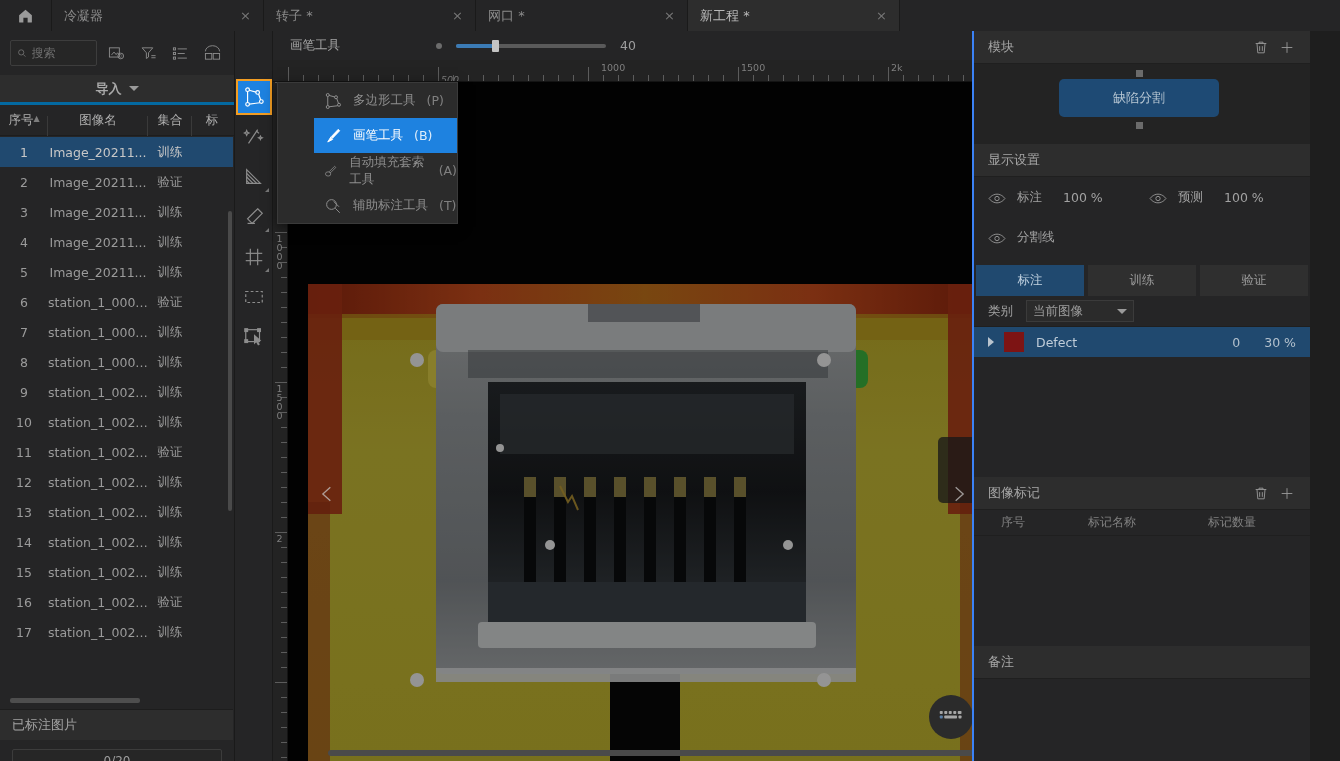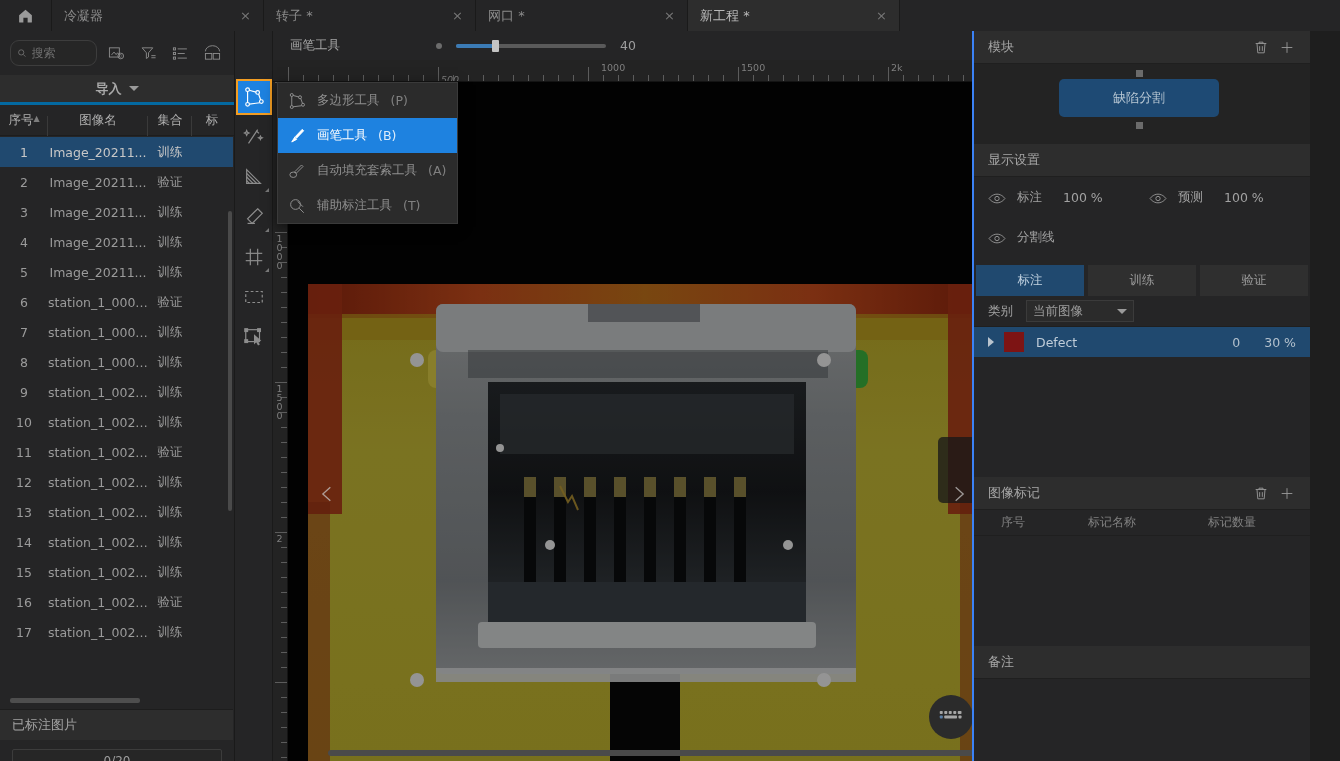--- a/index.html
+++ b/index.html
@@ -23,21 +23,21 @@
          font-size:13px; color:#8c8c8c; position:relative; }
   .tab.active { background:#2d2d2d; color:#b9b9b9; }
   .tab .tab-label { flex:1; white-space:nowrap; overflow:hidden; text-overflow:ellipsis; }
   .tab .tab-close { color:#777; font-size:13px; padding-left:8px; cursor:pointer; }
 
   
   .leftpanel { position:absolute; left:0; top:31px; width:235px; height:730px;
                background:#252526; border-right:1px solid #1a1a1a; }
   .search-row { height:44px; display:flex; align-items:center; padding:0 10px; gap:8px; }
   .search-box { width:88px; height:26px; border:1px solid #3d3d3d; background:#262626;
-                border-radius:9px; display:flex; align-items:center; padding:0 6px; gap:5px; }
+                border-radius:2px; display:flex; align-items:center; padding:0 6px; gap:5px; }
   .search-box svg { width:12px; height:12px; stroke:#8a8a8a; fill:none; stroke-width:1.6; }
   .search-box input { background:transparent; border:none; outline:none; color:#9a9a9a;
                       font-size:12px; width:100%; font-family:inherit; }
   .search-box input::placeholder { color:#6e6e6e; }
   .ticon { width:24px; height:22px; display:flex; align-items:center; justify-content:center;
            cursor:pointer; }
   .ticon svg { width:19px; height:17px; stroke:#8d8d8d; fill:none; stroke-width:1.3; }
 
   .import-row { height:30px; background:#2d2d2d; display:flex; align-items:center;
                 justify-content:center; gap:7px; cursor:pointer; border-bottom:3px solid #0369a1;font-weight:bold; }
@@ -126,21 +126,21 @@
              justify-content:center; cursor:pointer; }
   .kbd-btn svg { width:24px; height:16px; fill:#a6a6a6; }
   .hbar-bot { position:absolute; left:40px; bottom:5px; width:650px; height:6px;
               background:#4a4a4a; border-radius:3px; }
 
   
   .dropdown { position:absolute; left:277px; top:82px; width:181px;
               background:#2b2b2b; border:1px solid #3a3a3a; z-index:40;
               box-shadow:0 3px 12px rgba(0,0,0,.55); }
   .dd-item { height:35px; display:flex; align-items:center; padding-left:10px; gap:11px;
-             font-size:12.5px; color:#8f8f8f; cursor:pointer; }
+             font-size:12.5px; color:#8f8f8f; cursor:pointer;margin-left:36px; }
   .dd-item.sel { background:#1e82e0; color:#ffffff; }
   .dd-item svg { width:18px; height:18px; stroke:#8f8f8f; fill:none; stroke-width:1.3; }
   .dd-item.sel svg { stroke:#ffffff; fill:#ffffff; }
   .dd-key { color:inherit; opacity:.85; }
 
   
   .rightpanel { position:absolute; left:972px; top:31px; width:338px; height:730px;
                 background:#252526; border-left:2px solid #3b82f6; }
   .sec-head { height:33px; background:#2d2d2d; display:flex; align-items:center;
               padding:0 10px 0 14px; font-size:13px; color:#a6a6a6;

